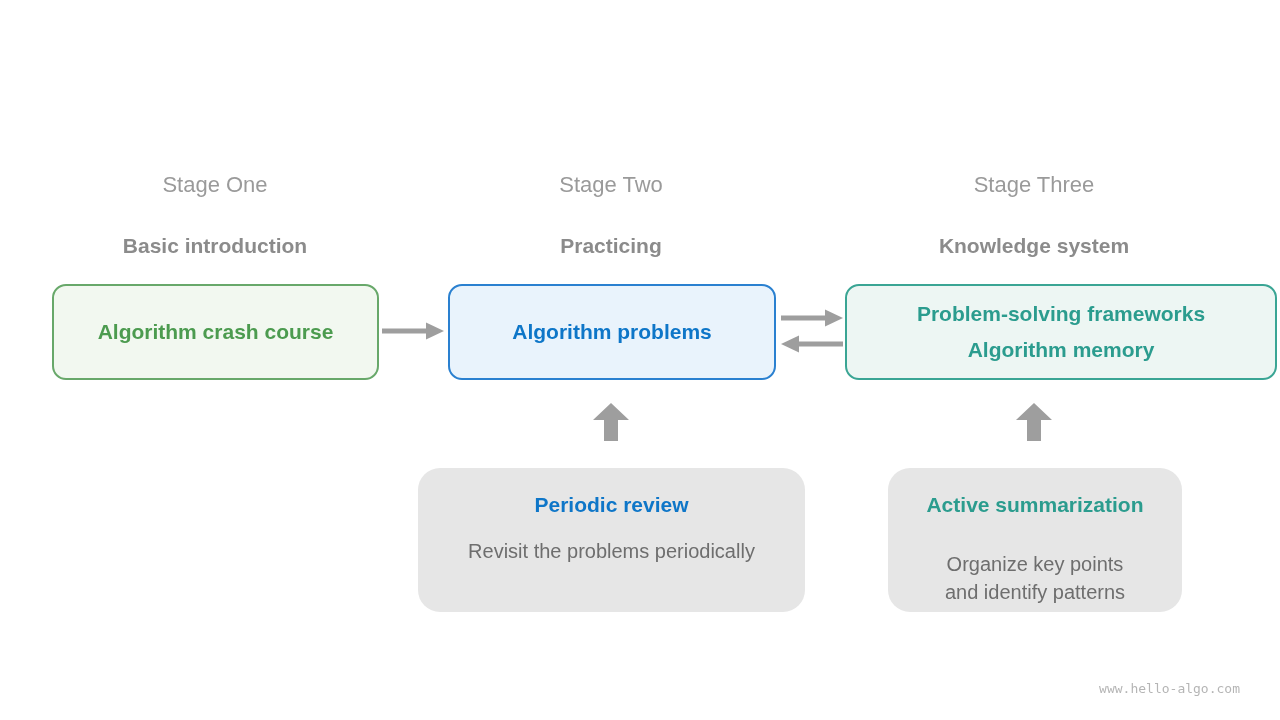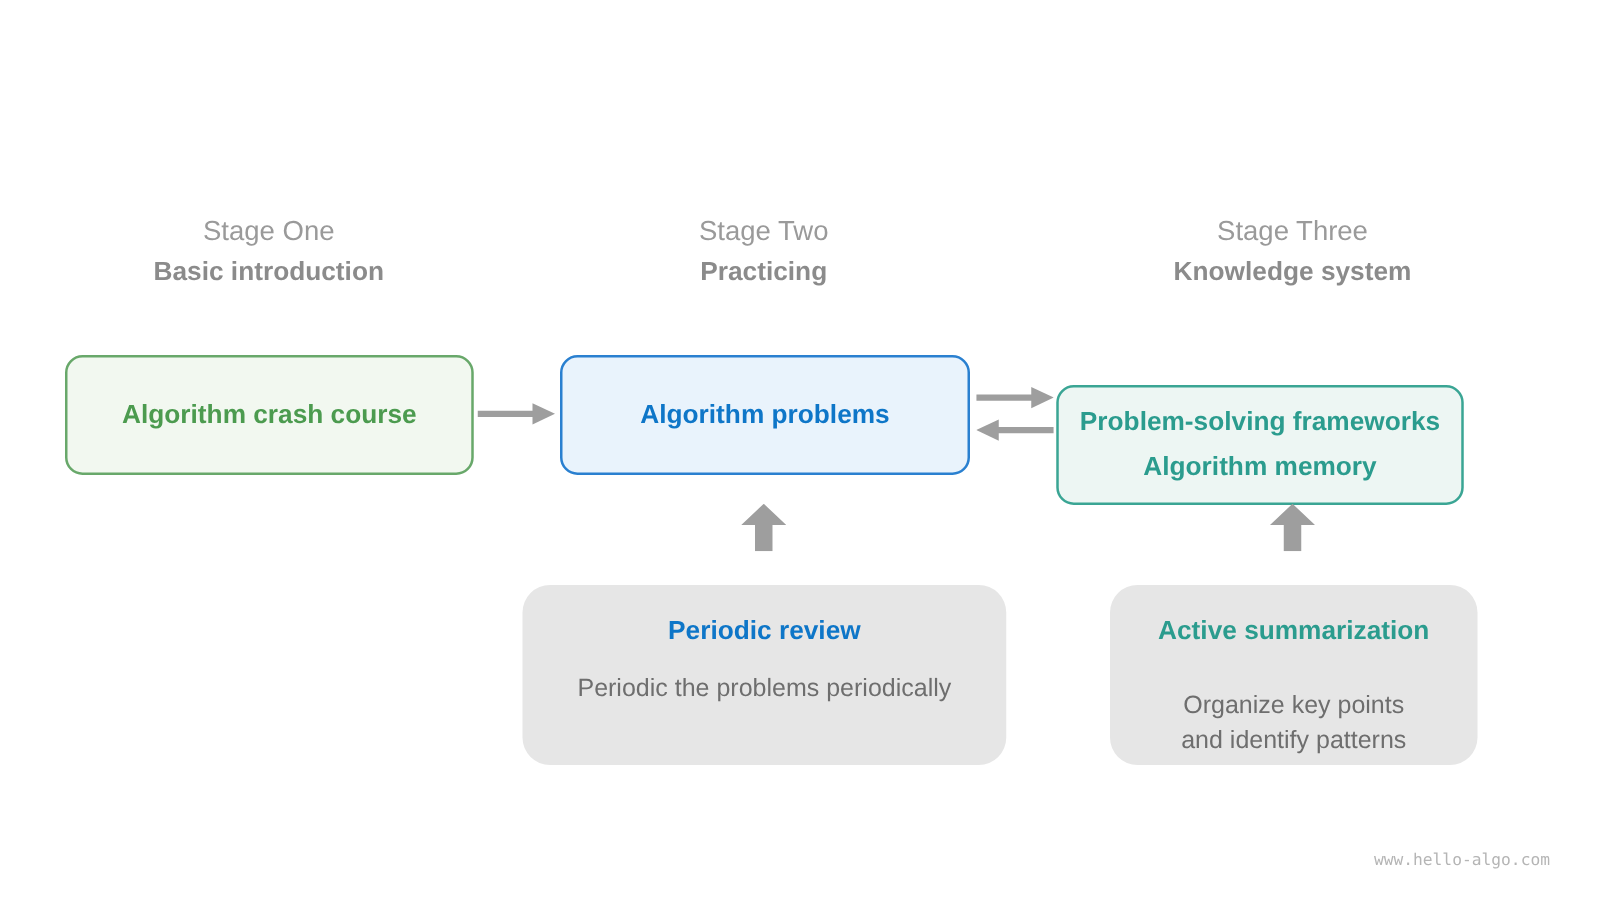--- a/index.html
+++ b/index.html
@@ -3,35 +3,35 @@
 <meta charset="utf-8">
 <style>
   * { margin: 0; padding: 0; box-sizing: border-box; }
   html, body { width: 1280px; height: 720px; background: #ffffff; overflow: hidden; }
   body { font-family: "Liberation Sans", sans-serif; }
 
   .canvas { position: relative; width: 1280px; height: 720px; background: #ffffff; }
 
   .stage-header { position: absolute; width: 320px; text-align: center; }
   .stage-title { font-size: 22px; color: var(--heading-gray); font-weight: 400; }
-  .stage-subtitle { font-size: 21px; color: var(--subtitle-gray); font-weight: 700; margin-top: 8px; }
+  .stage-subtitle { font-size: 21px; color: var(--subtitle-gray); font-weight: 700; margin-top: 36px; }
 
   #stage-1 { left: 55px;  top: 172px; }
   #stage-2 { left: 451px; top: 172px; }
   #stage-3 { left: 874px; top: 172px; }
 
   .node {
     position: absolute; top: 284px; height: 96px;
     border-radius: 14px; border: 2px solid;
     display: flex; flex-direction: column; align-items: center; justify-content: center;
     font-size: 21px; font-weight: 700; text-align: center; line-height: 36px;
   }
   .node.green { left: 52px;  width: 327px; background: var(--green-bg); border-color: var(--green-border); color: var(--green-text); }
   .node.blue  { left: 448px; width: 328px; background: var(--blue-bg);  border-color: var(--blue-border);  color: var(--blue-text); justify-content: center; }
-  .node.teal  { left: 845px; width: 326px; background: var(--teal-bg);  border-color: var(--teal-border);  color: var(--teal-text); margin-top: 24px; }
+  .node.teal  { left: 845px; width: 432px; background: var(--teal-bg);  border-color: var(--teal-border);  color: var(--teal-text); }
 
   .arrow { position: absolute; }
   .arrow line { stroke: var(--arrow-gray); stroke-width: 5; }
   .arrow polygon { fill: var(--arrow-gray); }
   #arrow-1-2 { left: 382px; top: 321px; }
   #arrow-2-3 { left: 781px; top: 308px; }
   #arrow-3-2 { left: 781px; top: 334px; transform: scaleX(-1); }
   #arrow-up-1 { left: 592px;  top: 403px; }
   #arrow-up-2 { left: 1015px; top: 403px; }
   .block-arrow polygon { fill: var(--arrow-gray); }
@@ -100,21 +100,21 @@
   <svg class="arrow block-arrow" id="arrow-up-1" width="38" height="38" viewBox="0 0 38 38">
     <polygon points="19,0 37,17 26,17 26,38 12,38 12,17 1,17"></polygon>
   </svg>
   <svg class="arrow block-arrow" id="arrow-up-2" width="38" height="38" viewBox="0 0 38 38">
     <polygon points="19,0 37,17 26,17 26,38 12,38 12,17 1,17"></polygon>
   </svg>
 
   <div class="note" id="note-1">
     <div class="note-title blue">Periodic review</div>
     <div class="note-body">
-      <div>Periodic the problems periodically</div>
+      <div>Revisit the problems periodically</div>
     </div>
   </div>
   <div class="note" id="note-2">
     <div class="note-title teal">Active summarization</div>
     <div class="note-body">
       <div>Organize key points</div>
       <div>and identify patterns</div>
     </div>
   </div>
 

